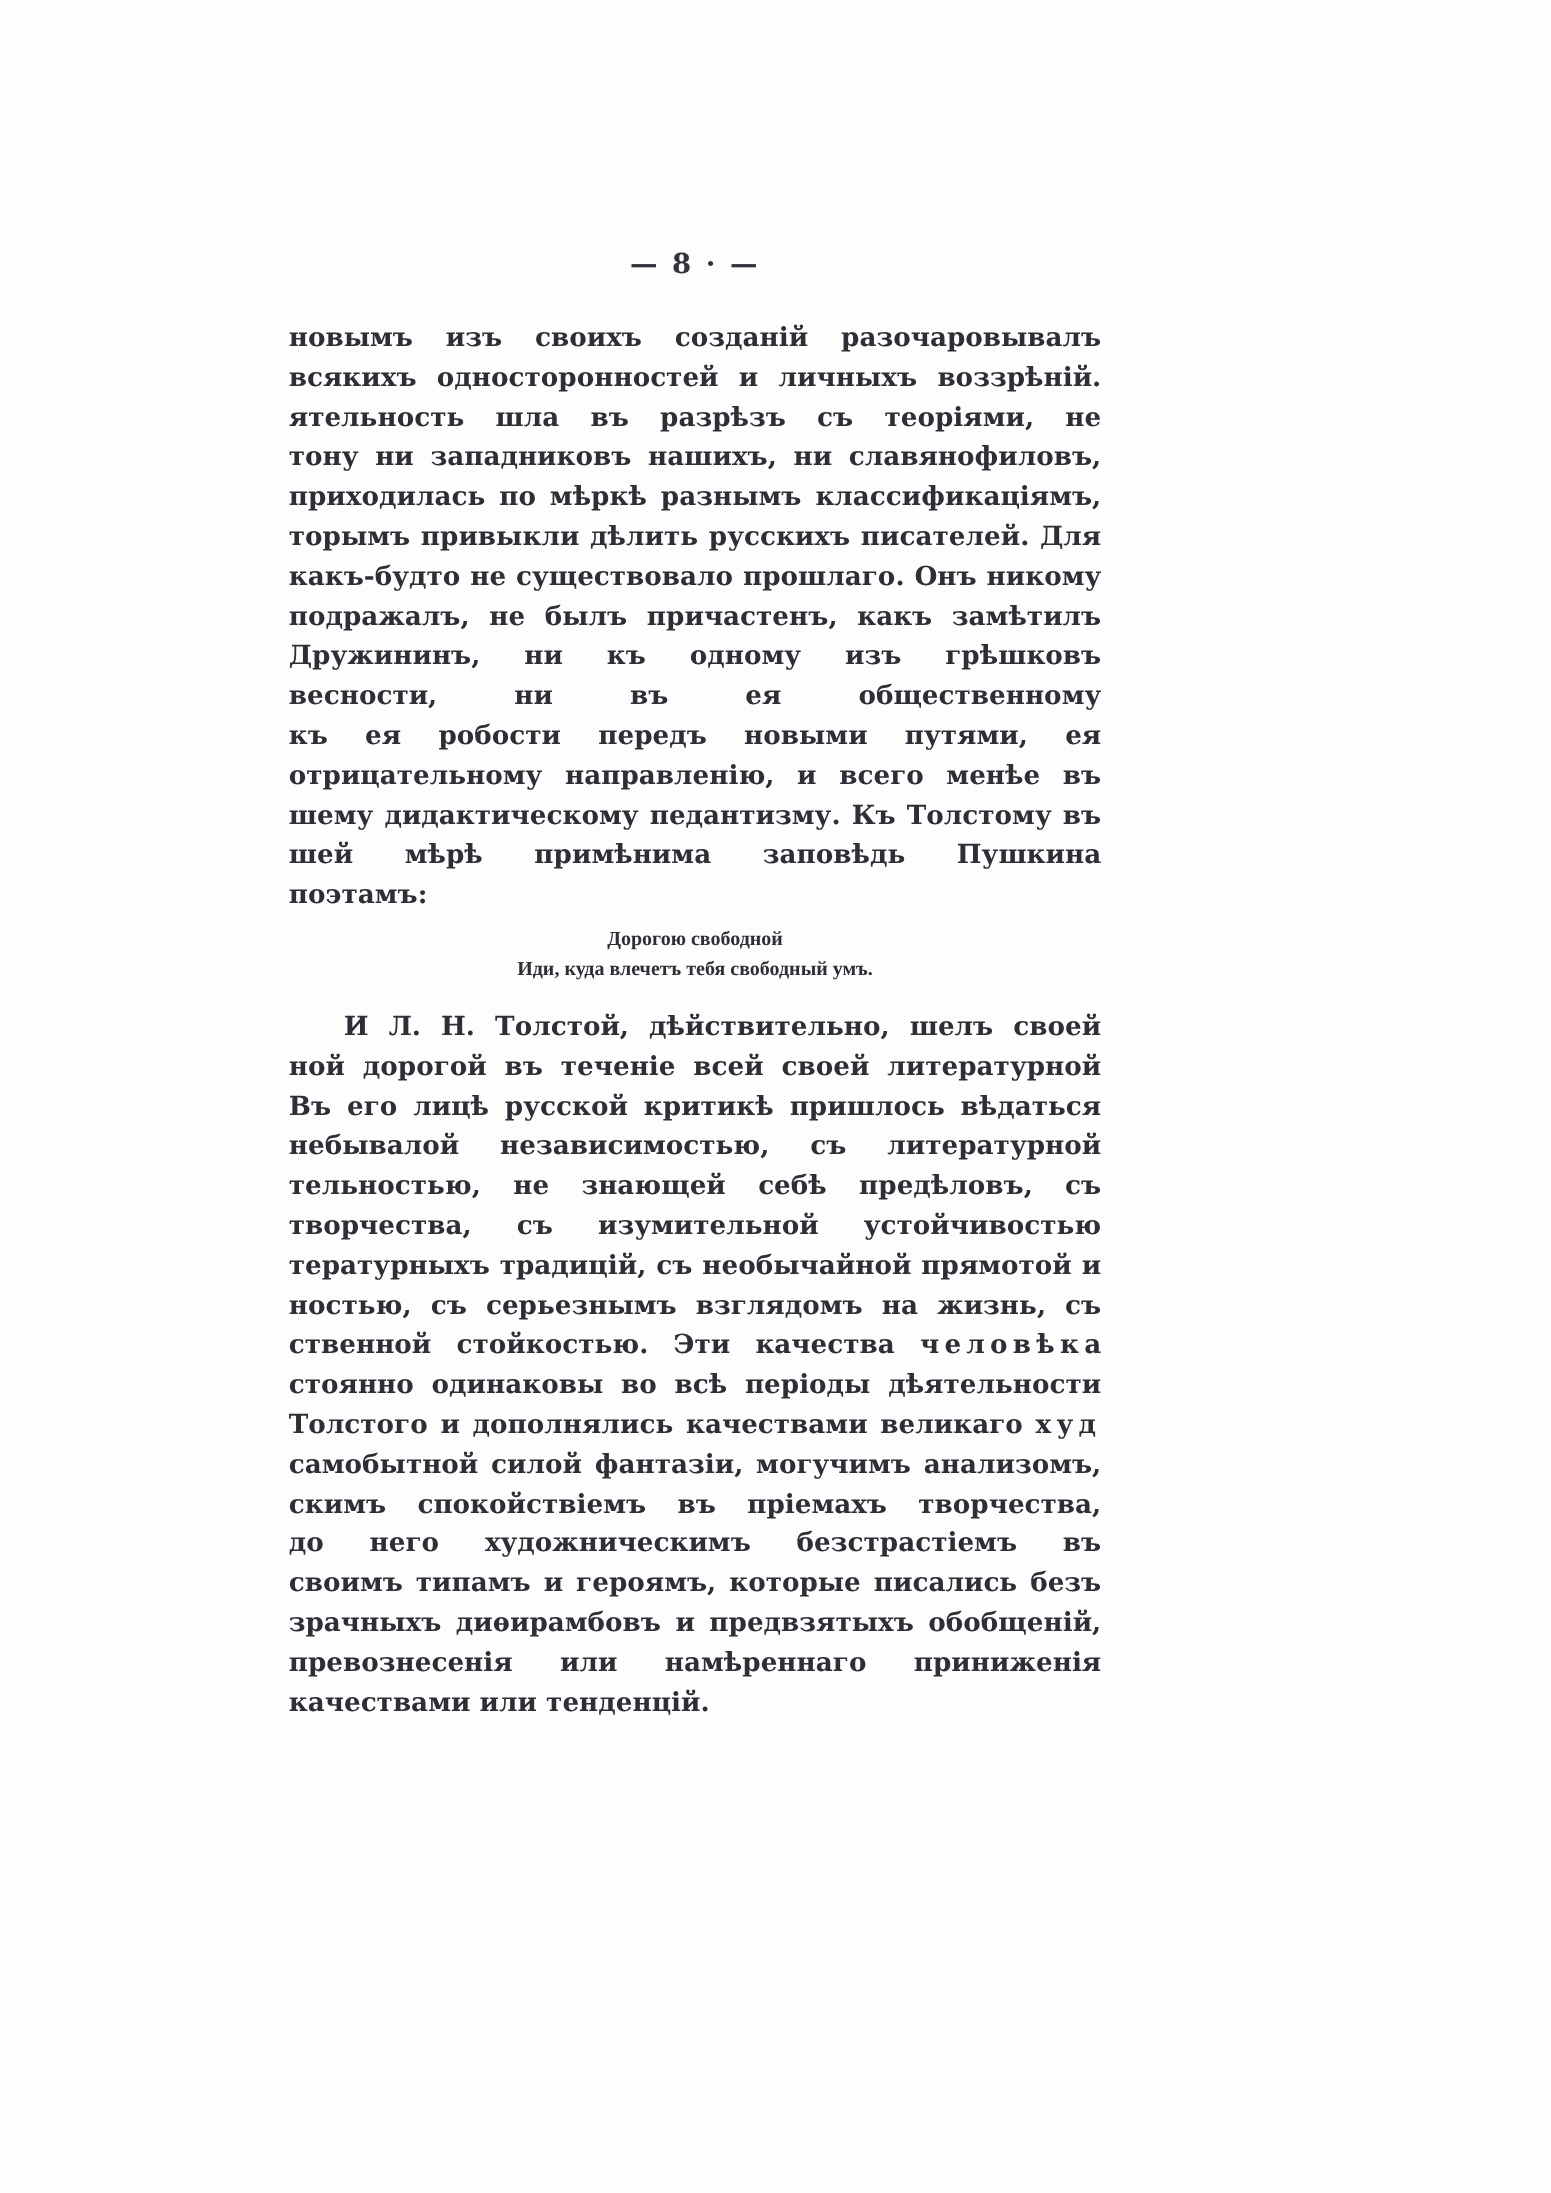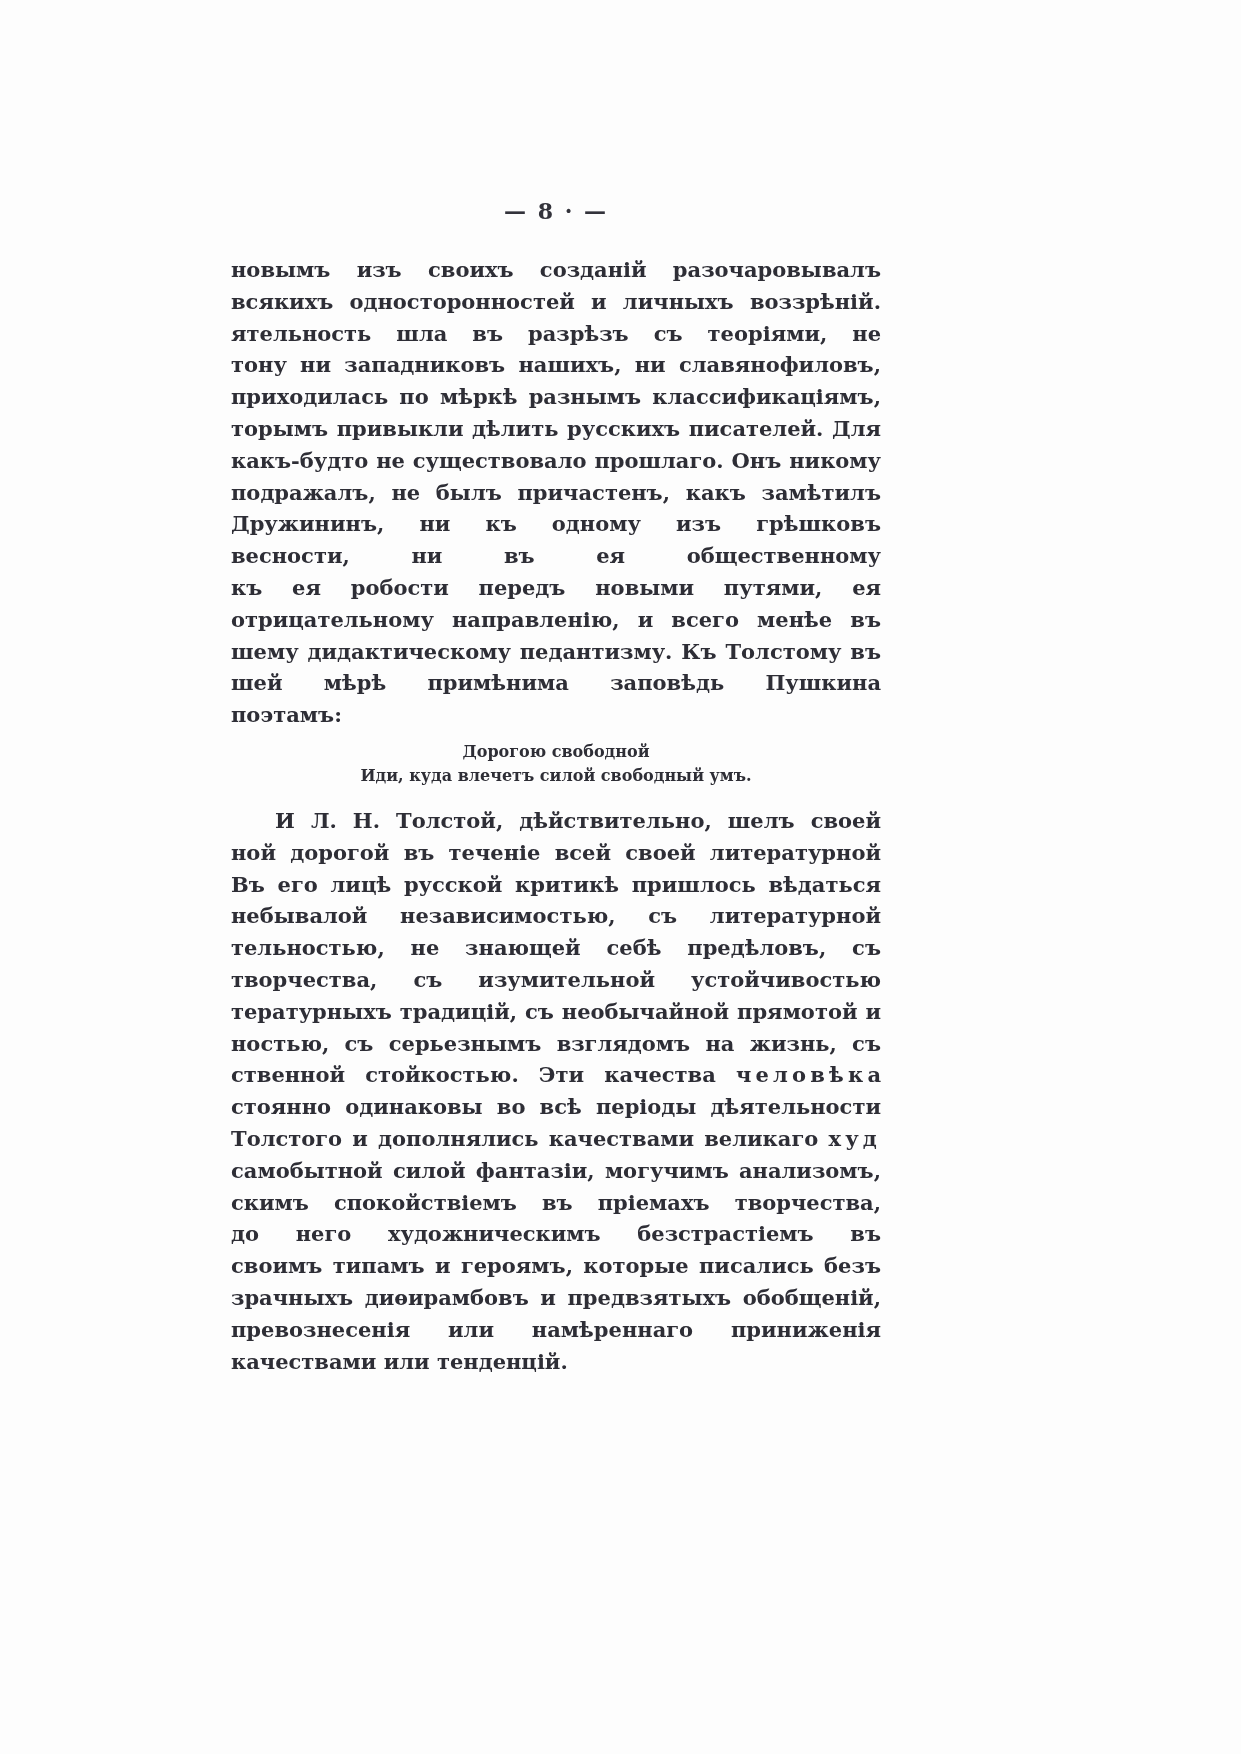--- a/index.html
+++ b/index.html
@@ -51,20 +51,21 @@
   }
   .block.paragraph .line.indent {
     text-indent: 44px;
   }
   .block.verse {
     margin: 9px 0 17px 0;
     font-size: 16px;
     font-weight: bold;
     line-height: 24px;
     color: #2e2e36;
+    font-family: Liberation Serif, serif;
   }
   .block.verse .line {
     text-align: center;
   }
 </style>
 </head>
 <body>
 
 <div class="page">
   <div class="text-block">
@@ -82,21 +83,21 @@
           <div class="line">Дружининъ, ни къ одному изъ грѣшковъ россійской сло-</div>
           <div class="line">весности, ни въ ея общественному сантиментализму, ни</div>
           <div class="line">къ ея робости передъ новыми путями, ея стремленію къ</div>
           <div class="line">отрицательному направленію, и всего менѣе въ отжив-</div>
           <div class="line">шему дидактическому педантизму. Къ Толстому въ выс-</div>
           <div class="line">шей мѣрѣ примѣнима заповѣдь Пушкина настоящимъ</div>
           <div class="line no-just">поэтамъ:</div>
         </div>
         <div class="block verse">
           <div class="line">Дорогою свободной</div>
-          <div class="line">Иди, куда влечетъ силой свободный умъ.</div>
+          <div class="line">Иди, куда влечетъ тебя свободный умъ.</div>
         </div>
         <div class="block paragraph">
           <div class="line indent">И Л. Н. Толстой, дѣйствительно, шелъ своей свобод-</div>
           <div class="line">ной дорогой въ теченіе всей своей литературной карьеры.</div>
           <div class="line">Въ его лицѣ русской критикѣ пришлось вѣдаться съ</div>
           <div class="line">небывалой независимостью, съ литературной самостоя-</div>
           <div class="line">тельностью, не знающей себѣ предѣловъ, съ свободой</div>
           <div class="line">творчества, съ изумительной устойчивостью противъ ли-</div>
           <div class="line">тературныхъ традицій, съ необычайной прямотой и искрен-</div>
           <div class="line">ностью, съ серьезнымъ взглядомъ на жизнь, съ нрав-</div>

